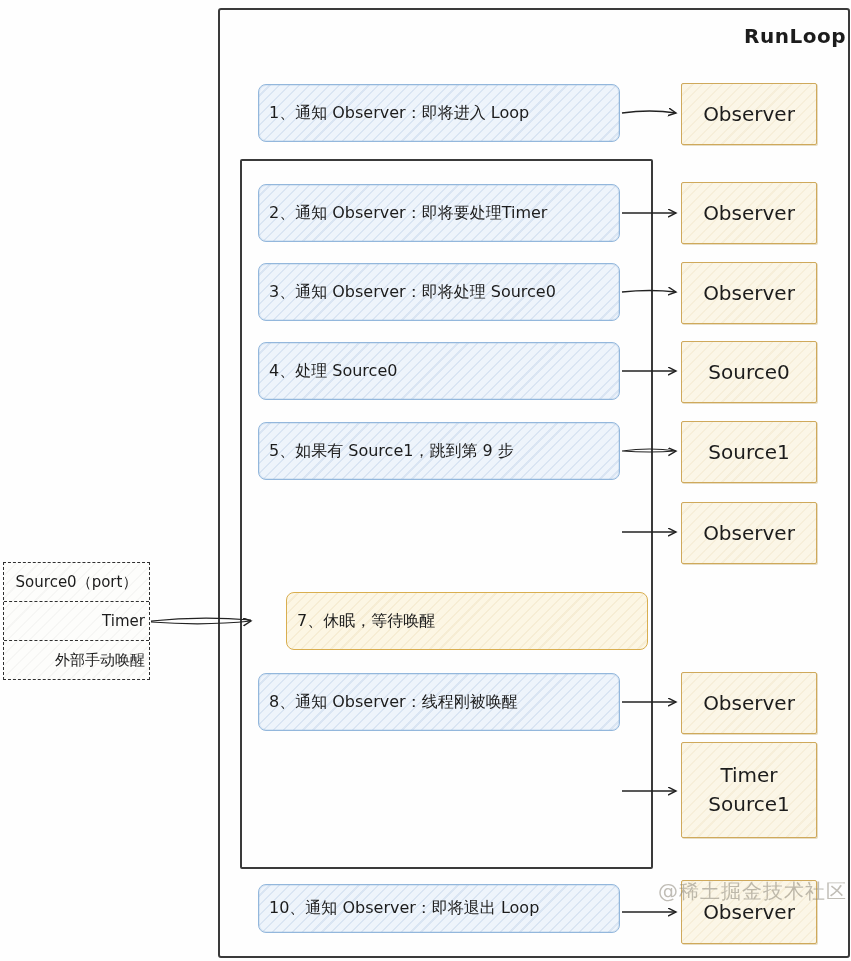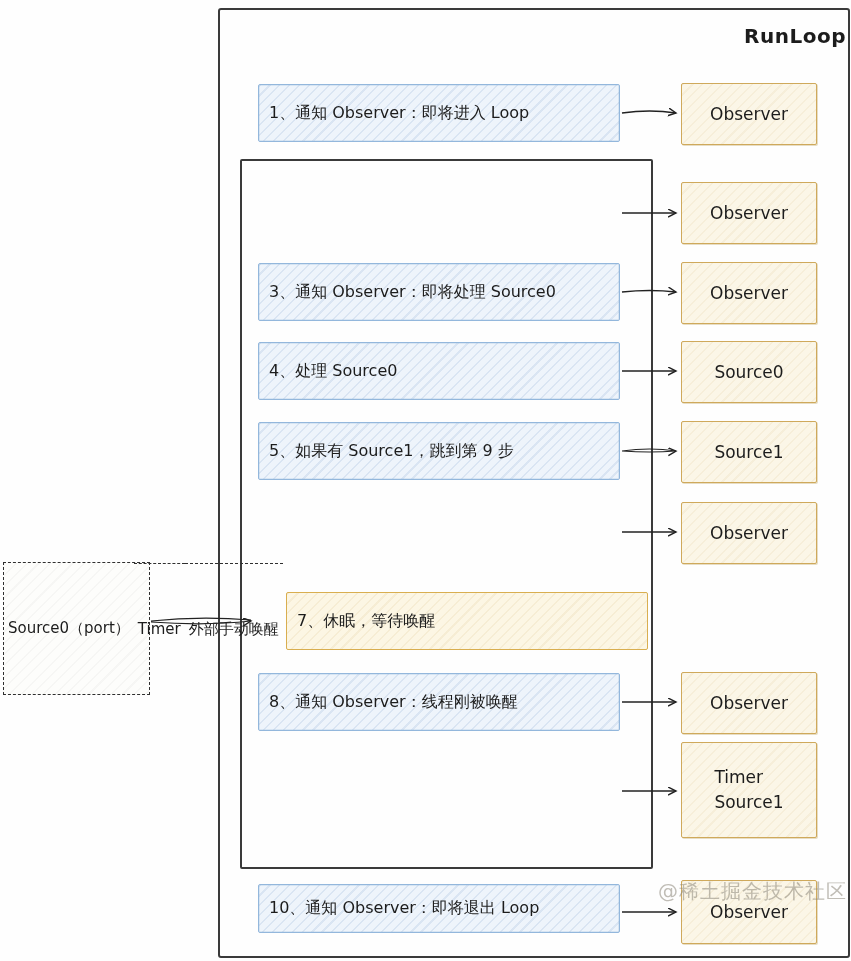--- a/index.html
+++ b/index.html
@@ -15,55 +15,55 @@
     border:2px solid #3a3a3a;border-radius:2px;background:transparent;
   }
   .title{
     position:absolute;left:218px;top:24px;width:628px;text-align:right;
     font-size:20px;font-weight:600;letter-spacing:.5px;
   }
 
   .step{
     position:absolute;left:258px;width:362px;height:58px;
     display:flex;align-items:center;padding:0 10px;box-sizing:border-box;
-    font-size:16px;white-space:nowrap;border-radius:2px;
+    font-size:16px;white-space:nowrap;border-radius:8px;
   }
   .step.blue{
     background:
       repeating-linear-gradient(135deg, rgba(125,160,205,0.18) 0 1.5px, rgba(0,0,0,0) 1.5px 7px),
       #eef4fb;
     border:1.6px solid #93b7dc;
     box-shadow:0 0 0 1px rgba(147,183,220,.25) inset;
   }
   .step.yellow{
     background:
       repeating-linear-gradient(135deg, rgba(205,170,95,0.12) 0 1.5px, rgba(0,0,0,0) 1.5px 7px),
       #fcf6e4;
     border:1.6px solid #d9ae4f;
     margin-left:28px;
   }
 
   .rbox{
     position:absolute;left:681px;width:134px;height:60px;
     display:flex;align-items:center;justify-content:center;
-    font-size:17px;text-align:left;white-space:pre-line;line-height:1.45;
+    font-size:20px;text-align:center;white-space:pre-line;line-height:1.45;
     background:
       repeating-linear-gradient(135deg, rgba(205,170,95,0.10) 0 1.5px, rgba(0,0,0,0) 1.5px 7px),
       #fbf6e7;
     border:1.6px solid #cfa95b;border-radius:2px;
     box-shadow:1px 1px 0 rgba(190,160,90,.35);
   }
 
   .left-panel{
-    position:absolute;left:3px;top:562px;width:147px;height:133px;
+    position:absolute;left:3px;top:562px;width:147px;height:118px;
     border:1.6px dashed #2f2f2f;box-sizing:border-box;
     background:
       repeating-linear-gradient(135deg, rgba(160,160,160,0.07) 0 1.5px, rgba(0,0,0,0) 1.5px 8px),
       #fdfdfb;
-    display:flex;flex-direction:row;
+    display:flex;flex-direction:column;
   }
   .left-row{
     flex:1;display:flex;align-items:center;box-sizing:border-box;
     font-size:15px;padding:0 4px;white-space:nowrap;
   }
   .left-row + .left-row{border-top:1.6px dashed #2f2f2f;}
   .left-row.center{justify-content:center;}
   .left-row.right{justify-content:flex-end;}
 
   .arrows{position:absolute;left:0;top:0;pointer-events:none;z-index:5;}
@@ -77,20 +77,23 @@
 <body>
 
 <div class="canvas">
 
   <div class="outer-box"></div>
   <div class="title">RunLoop</div>
   <div class="inner-box"></div>
 
   <div class="step blue" style="top:84px">
       <span>1、通知 Observer：即将进入 Loop</span>
+    </div>
+  <div class="step blue" style="top:184px">
+      <span>2、通知 Observer：即将要处理Timer</span>
     </div>
   <div class="step blue" style="top:263px">
       <span>3、通知 Observer：即将处理 Source0</span>
     </div>
   <div class="step blue" style="top:342px">
       <span>4、处理 Source0</span>
     </div>
   <div class="step blue" style="top:422px">
       <span>5、如果有 Source1，跳到第 9 步</span>
     </div>

